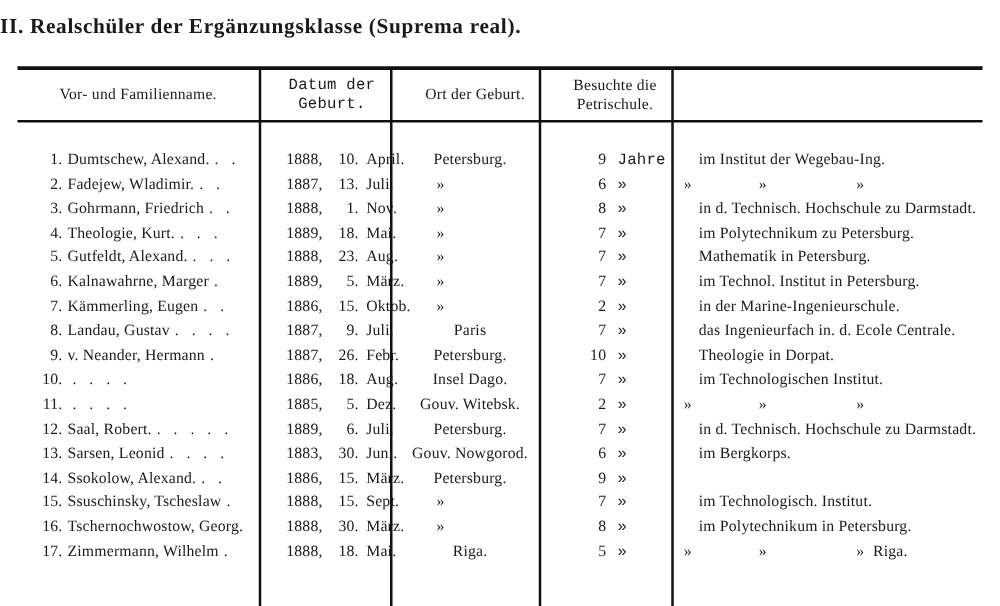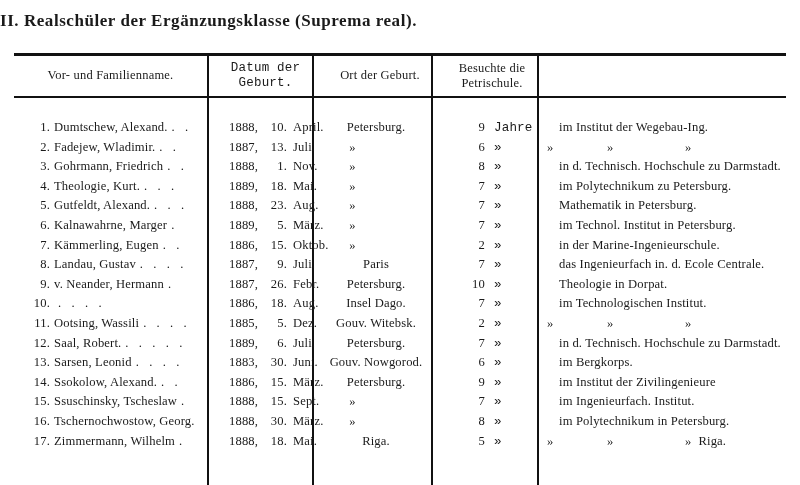--- a/index.html
+++ b/index.html
@@ -424,21 +424,20 @@
           <div class="cell c-place">Insel Dago.</div>
           <div class="cell c-years">
             <span class="n">7</span>
             <span class="u">»</span>
           </div>
           <div class="cell c-study">im Technologischen Institut.</div>
         </div>
         <div class="row">
           <div class="cell c-idx">11.</div>
           <div class="cell c-name">
-            <span class="nm">Ootsing, Wassili</span>
             <span class="leader">. . . .</span>
           </div>
           <div class="cell c-date">
             <span class="yr">1885,</span>
             <span class="dy">5.</span>
             <span class="mo">Dez.</span>
           </div>
           <div class="cell c-place">Gouv. Witebsk.</div>
           <div class="cell c-years">
             <span class="n">2</span>
@@ -495,39 +494,38 @@
           <div class="cell c-date">
             <span class="yr">1886,</span>
             <span class="dy">15.</span>
             <span class="mo">März.</span>
           </div>
           <div class="cell c-place">Petersburg.</div>
           <div class="cell c-years">
             <span class="n">9</span>
             <span class="u">»</span>
           </div>
-          <div class="cell c-study">im Institut der Zivilingenieure</div>
         </div>
         <div class="row">
           <div class="cell c-idx">15.</div>
           <div class="cell c-name">
             <span class="nm">Ssuschinsky, Tscheslaw</span>
             <span class="leader">.</span>
           </div>
           <div class="cell c-date">
             <span class="yr">1888,</span>
             <span class="dy">15.</span>
             <span class="mo">Sept.</span>
           </div>
           <div class="cell c-place ditto">»</div>
           <div class="cell c-years">
             <span class="n">7</span>
             <span class="u">»</span>
           </div>
-          <div class="cell c-study">im Ingenieurfach. Institut.</div>
+          <div class="cell c-study">im Technologisch. Institut.</div>
         </div>
         <div class="row">
           <div class="cell c-idx">16.</div>
           <div class="cell c-name">
             <span class="nm">Tschernochwostow, Georg.</span>
             <span class="leader"></span>
           </div>
           <div class="cell c-date">
             <span class="yr">1888,</span>
             <span class="dy">30.</span>

